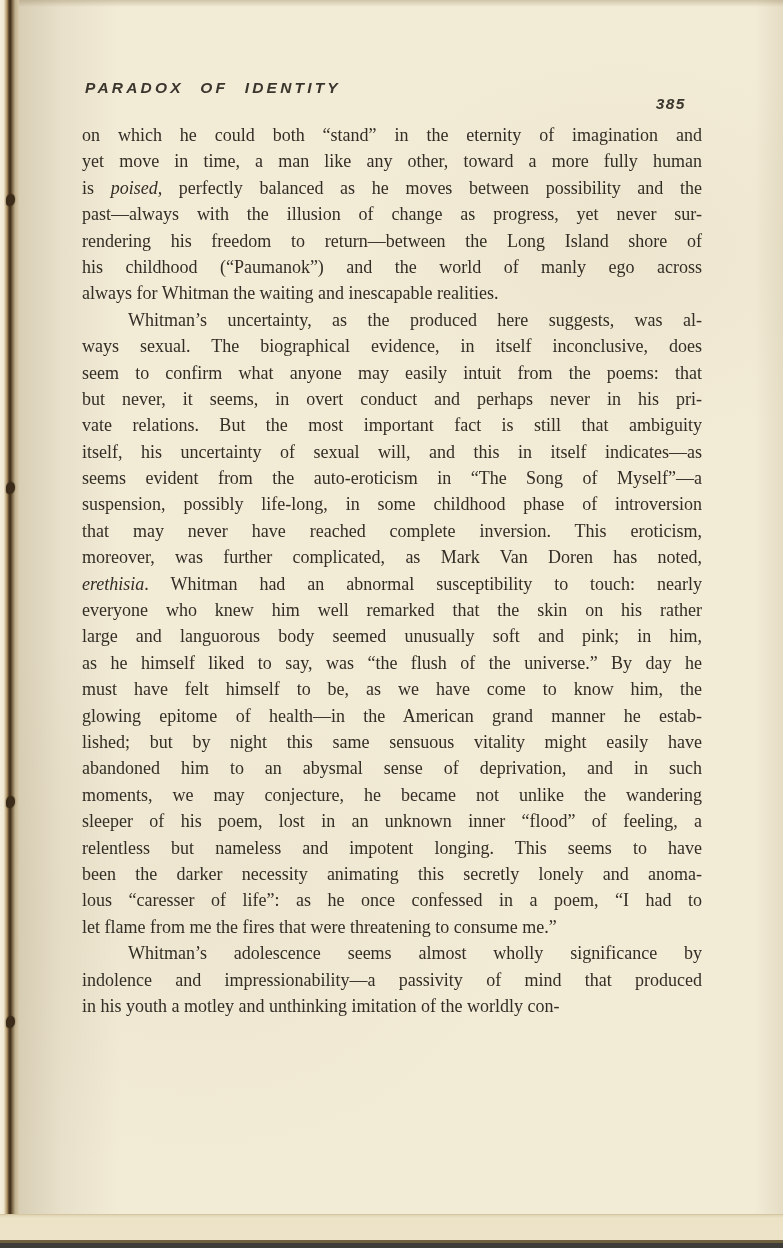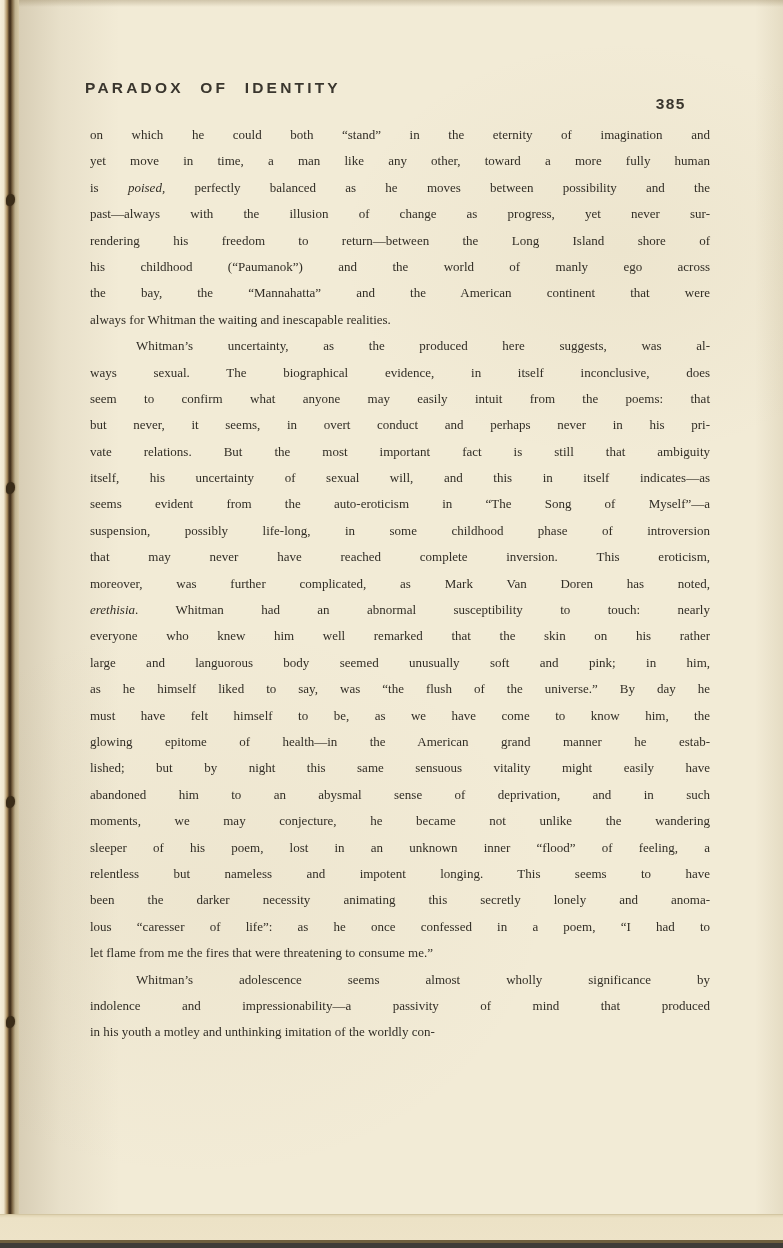--- a/index.html
+++ b/index.html
@@ -24,27 +24,27 @@
       #7a6443 64%, #c0b290 80%, #d8cba9 100%);
   }
   .gutter-mark {
     position: absolute; left: 6px; width: 9px; height: 12px;
     background: #3a2c18; border-radius: 55% 45% 60% 40%;
     box-shadow: 0 0 2px rgba(58,44,24,0.6);
   }
   .running-header {
     position: absolute; left: 85px; right: 97px; top: 79px; height: 18px;
     font-family: "Liberation Sans", sans-serif;
-    font-weight: bold; color: #3a362e; font-size: 15.5px;
+    font-weight: bold; color: #3a362e; font-size: 15.5px; font-style: italic;
   }
   .header-title { letter-spacing: 3.2px; word-spacing: 9px; }
   .page-number { position: absolute; right: 0; top: 16px; letter-spacing: 1.5px; }
   .text-block {
-    position: absolute; left: 90px; top: 122px; width: 620px;
-    color: #322e26; font-size: 13px;
+    position: absolute; left: 82px; top: 122px; width: 620px;
+    color: #322e26; font-size: 18px;
   }
   .para { margin: 0; }
   .line {
     height: 26.4px; line-height: 26.4px; white-space: normal;
     text-align: justify; text-align-last: justify; text-justify: inter-word;
   }
   .line.last { text-align-last: left; }
   .line.indent { text-indent: 46px; }
   .line i { font-style: italic; }
   .bottom-edge {
@@ -73,21 +73,20 @@
   </div>
 
   <div class="text-block">
       <div class="para">
         <div class="line">on which he could both “stand” in the eternity of imagination and</div>
         <div class="line">yet move in time, a man like any other, toward a more fully human</div>
         <div class="line">is <i>poised,</i> perfectly balanced as he moves between possibility and the</div>
         <div class="line">past—always with the illusion of change as progress, yet never sur-</div>
         <div class="line">rendering his freedom to return—between the Long Island shore of</div>
         <div class="line">his childhood (“Paumanok”) and the world of manly ego across</div>
-        <div class="line">the bay, the “Mannahatta” and the American continent that were</div>
         <div class="line last">always for Whitman the waiting and inescapable realities.</div>
       </div>
       <div class="para">
         <div class="line indent">Whitman’s uncertainty, as the produced here suggests, was al-</div>
         <div class="line">ways sexual. The biographical evidence, in itself inconclusive, does</div>
         <div class="line">seem to confirm what anyone may easily intuit from the poems: that</div>
         <div class="line">but never, it seems, in overt conduct and perhaps never in his pri-</div>
         <div class="line">vate relations. But the most important fact is still that ambiguity</div>
         <div class="line">itself, his uncertainty of sexual will, and this in itself indicates—as</div>
         <div class="line">seems evident from the auto-eroticism in “The Song of Myself”—a</div>

